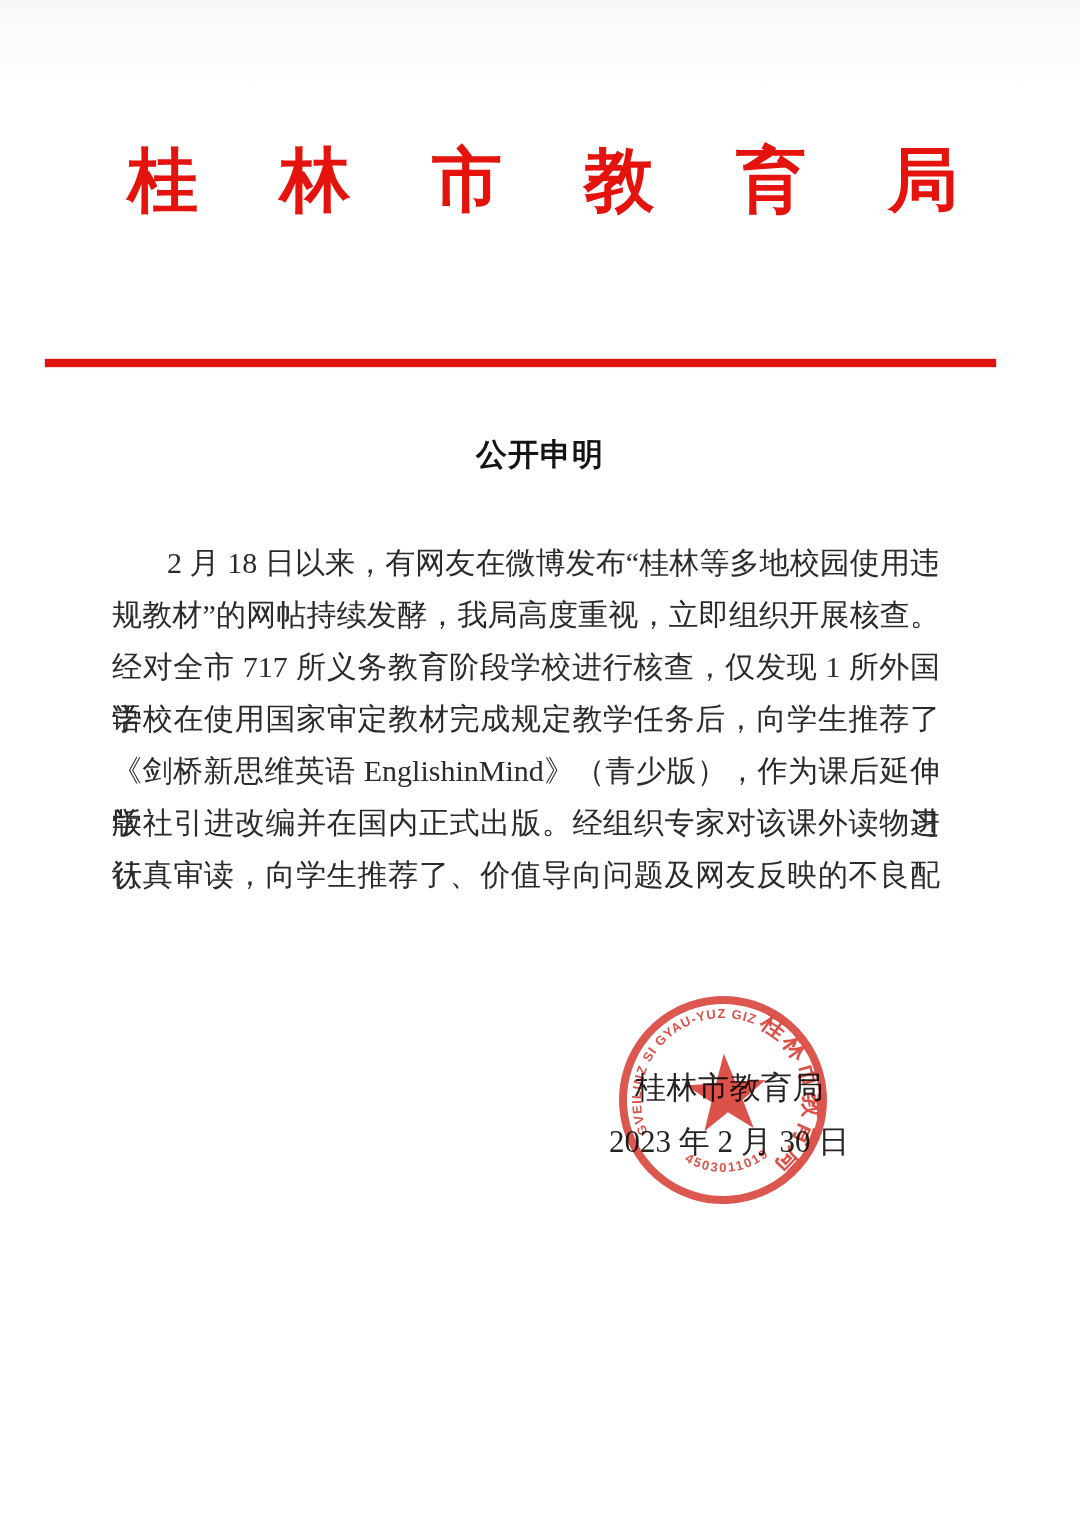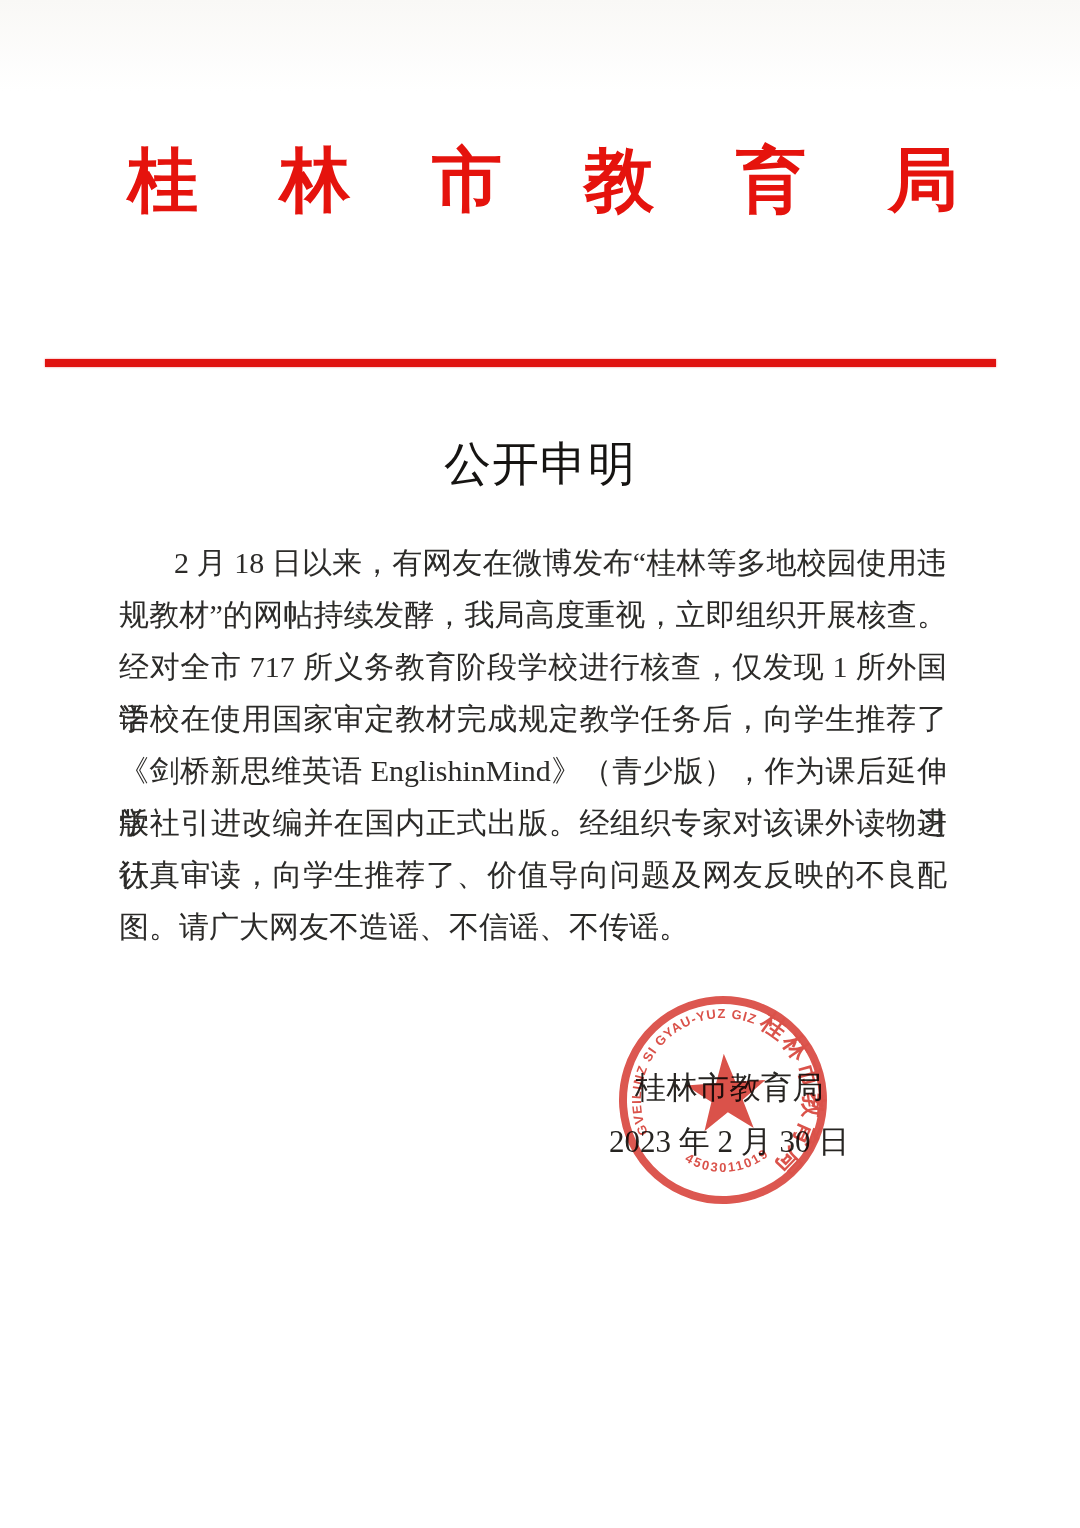--- a/index.html
+++ b/index.html
@@ -26,26 +26,26 @@
     position: absolute; left: 45px; top: 359px;
     width: 951px; height: 8px;
     background: #e01310;
     box-shadow: 0 0 2px rgba(224,19,16,.6);
   }
   
   .doc-title {
     position: absolute; left: 0; top: 436px; width: 1080px;
     text-align: center;
     color: #161412;
-    font-size: 47px; font-weight: normal; line-height: 1.2;
+    font-size: 31px; font-weight: bold; line-height: 1.2;
     letter-spacing: 1px;
   }
   
   .body-text {
-    position: absolute; left: 119px; top: 537px; width: 828px;
+    position: absolute; left: 112px; top: 537px; width: 828px;
     color: #2c2b29;
     font-size: 30px; line-height: 52px;
   }
   .line { text-align: justify; text-align-last: justify; height: 52px; }
   .line.first { text-indent: 55px; }
   .line.last { text-align-last: left; }
   
   .sig-name {
     position: absolute; left: 635px; top: 1072px;
     color: #262421; font-size: 31px; line-height: 1; letter-spacing: 0.5px;
@@ -90,21 +90,20 @@
   <div class="doc-title">公开申明</div>
 
   <div class="body-text">
     <div class="line first">2 月 18 日以来，有网友在微博发布“桂林等多地校园使用违</div>
     <div class="line">规教材”的网帖持续发酵，我局高度重视，立即组织开展核查。</div>
     <div class="line">经对全市 717 所义务教育阶段学校进行核查，仅发现 1 所外国语</div>
     <div class="line">学校在使用国家审定教材完成规定教学任务后，向学生推荐了</div>
     <div class="line">《剑桥新思维英语 EnglishinMind》（青少版），作为课后延伸学习</div>
     <div class="line">版社引进改编并在国内正式出版。经组织专家对该课外读物进行</div>
     <div class="line">认真审读，向学生推荐了、价值导向问题及网友反映的不良配</div>
-    <div class="line last">图。请广大网友不造谣、不信谣、不传谣。</div>
   </div>
 
   <div class="sig-name">桂林市教育局</div>
   <div class="sig-date">2023 年 2 月 30 日</div>
 
   <svg class="seal" viewBox="0 0 272 272" xmlns="http://www.w3.org/2000/svg">
     <defs>
       <path id="rimArc" d="M 58.9 164.0 A 82 82 0 1 1 188.7 198.8" fill="none"></path>
       <path id="serialArc" d="M 91.7 192.7 A 72 72 0 0 0 180.3 192.7" fill="none"></path>
     </defs>

